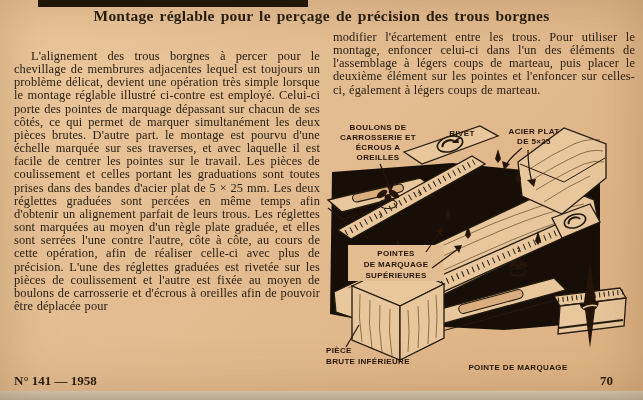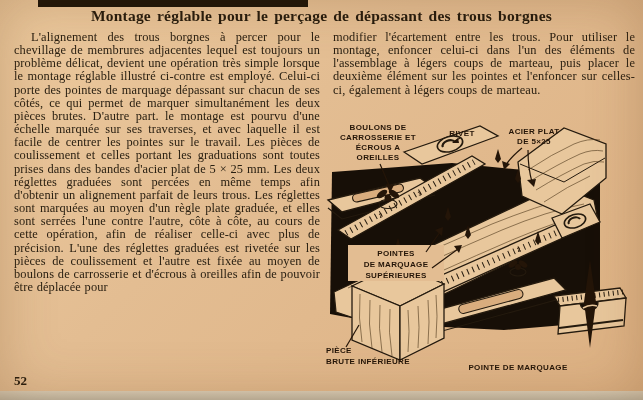--- a/index.html
+++ b/index.html
@@ -15,21 +15,21 @@
     position:absolute;top:7px;left:0;right:0;margin:0;text-align:center;
     font-size:15.5px;font-weight:bold;letter-spacing:.2px;word-spacing:2px;color:#241a0c;
   }
   .columns{position:absolute;top:31px;left:14px;right:8px;height:348px;display:flex;gap:13px;overflow:hidden;}
   .col-left{width:306px;flex:none;}
   .col-right{flex:1;position:relative;}
   p.body{
     margin:0;font-size:12.4px;line-height:13.15px;text-align:justify;
     letter-spacing:.12px;word-spacing:.4px;color:#2a2012;
   }
-  p.first{text-indent:17px;}
+  p.first{text-indent:17px;margin-top:19px;}
   .figure{position:absolute;top:87px;left:-11px;width:318px;height:258px;text-decoration:underline;}
   .figure svg{display:block;width:318px;height:258px;}
   .footer{
     position:absolute;left:14px;right:30px;bottom:11px;display:flex;justify-content:space-between;
     font-weight:bold;font-size:13px;color:#241a0c;
   }
   .bottom-strip{position:absolute;left:0;right:0;bottom:0;height:9px;background:linear-gradient(#d9cdb6,#c2b8a3);}
   
   .ink{stroke:#241a0e;fill:none;}
   .piece{fill:#e8c79c;stroke:#241a0e;stroke-width:1.3;}
@@ -37,21 +37,21 @@
   .lbl{font-family:"Liberation Sans", sans-serif;font-weight:700;font-size:8px;fill:#241508;letter-spacing:.35px;}
   .digit{font-family:"Liberation Sans", sans-serif;font-weight:700;font-size:6px;fill:#241508;}
   .arrow{stroke:#241508;stroke-width:1.2;fill:none;}
   .ahead{fill:#241508;stroke:none;}
 </style>
 </head>
 <body>
 
 <div class="top-bar"></div>
 
-<h1 class="article-title">Montage réglable pour le perçage de dépassant des trous borgnes</h1>
+<h1 class="article-title">Montage réglable pour le perçage de précision des trous borgnes</h1>
 
 <div class="columns">
   <div class="col-left">
     <p class="body first">L'alignement des trous borgnes à percer pour le chevillage de membrures adjacentes lequel est toujours un problème délicat, devient une opération très simple lorsque le montage réglable illustré ci-contre est employé. Celui-ci porte des pointes de marquage dépassant sur chacun de ses côtés, ce qui permet de marquer simultanément les deux pièces brutes. D'autre part. le montage est pourvu d'une échelle marquée sur ses traverses, et avec laquelle il est facile de centrer les pointes sur le travail. Les pièces de coulissement et celles portant les graduations sont toutes prises dans des bandes d'acier plat de 5 × 25 mm. Les deux réglettes graduées sont percées en même temps afin d'obtenir un alignement parfait de leurs trous. Les réglettes sont marquées au moyen d'un règle plate graduée, et elles sont serrées l'une contre l'autre, côte à côte, au cours de cette opération, afin de réaliser celle-ci avec plus de précision. L'une des réglettes graduées est rivetée sur les pièces de coulissement et l'autre est fixée au moyen de boulons de carrosserie et d'écrous à oreilles afin de pouvoir être déplacée pour</p>
   </div>
   <div class="col-right">
     <p class="body">modifier l'écartement entre les trous. Pour utiliser le montage, enfoncer celui-ci dans l'un des éléments de l'assemblage à légers coups de marteau, puis placer le deuxième élément sur les pointes et l'enfoncer sur celles-ci, également à légers coups de marteau.</p>
 
     <div class="figure">
       <svg viewBox="0 0 318 258" xmlns="http://www.w3.org/2000/svg">
@@ -201,17 +201,18 @@
           <text class="digit" x="58" y="100" transform="rotate(-24 58 100)">2</text>
           <text class="digit" x="97" y="78" transform="rotate(-24 97 78)">3</text>
           <text class="digit" x="196" y="134" transform="rotate(-22 196 134)">2</text>
         </g>
       </svg>
     </div>
   </div>
 </div>
 
 <div class="footer">
-  <span>52</span>
+  <span>N° 141 — 1958</span>
+  <span>70</span>
 </div>
 
 <div class="bottom-strip"></div>
 <div class="vignette"></div>
 
 </body></html>

